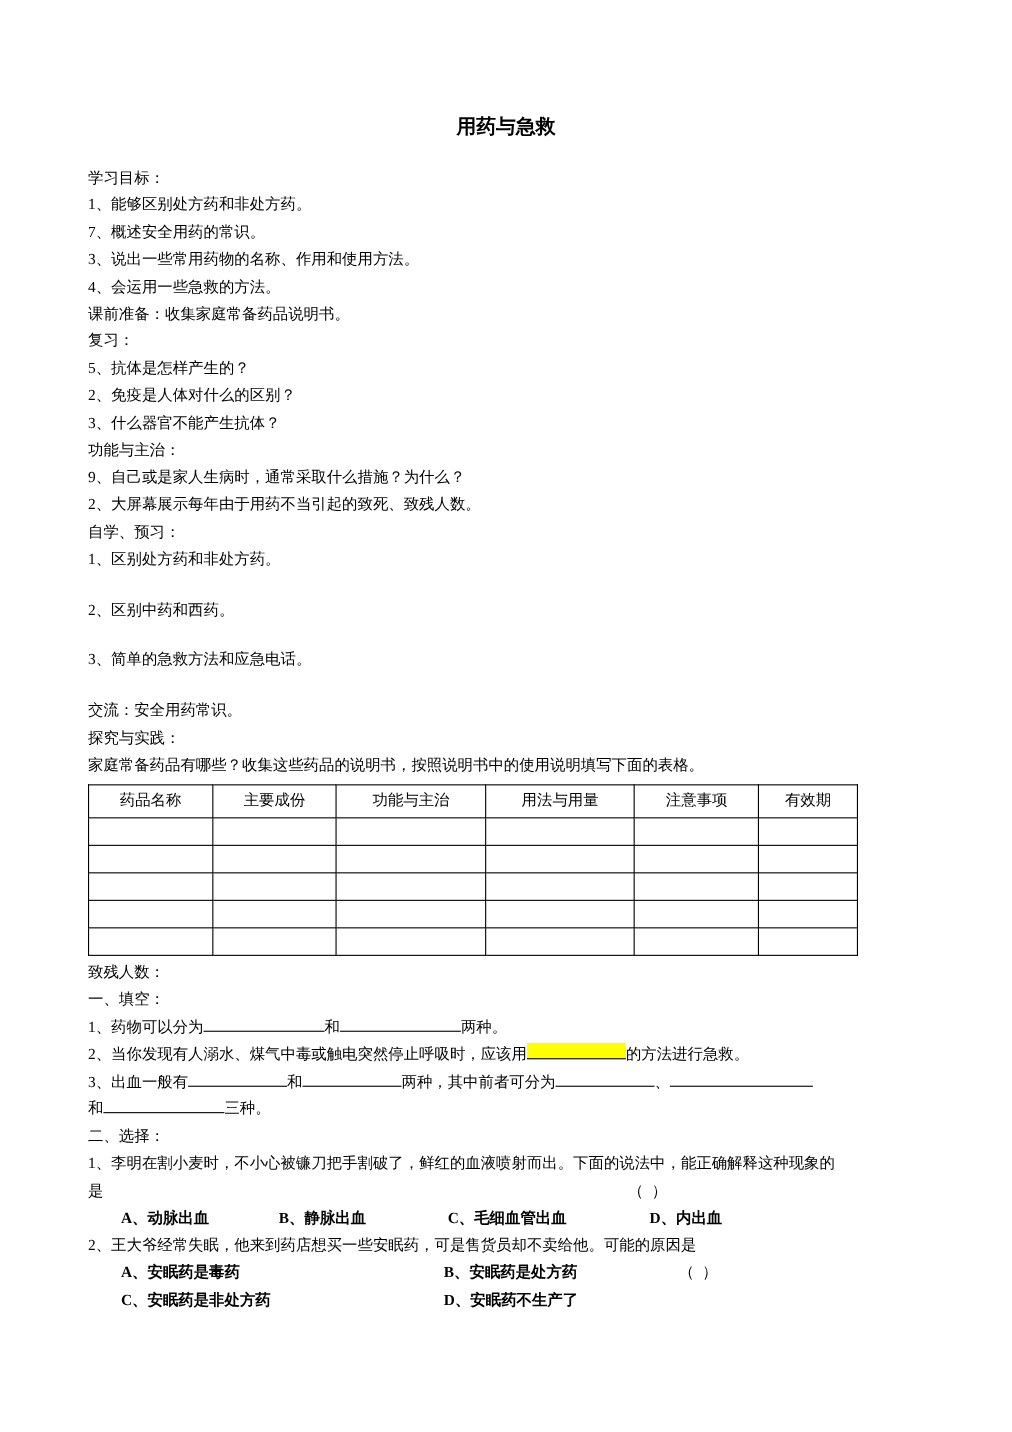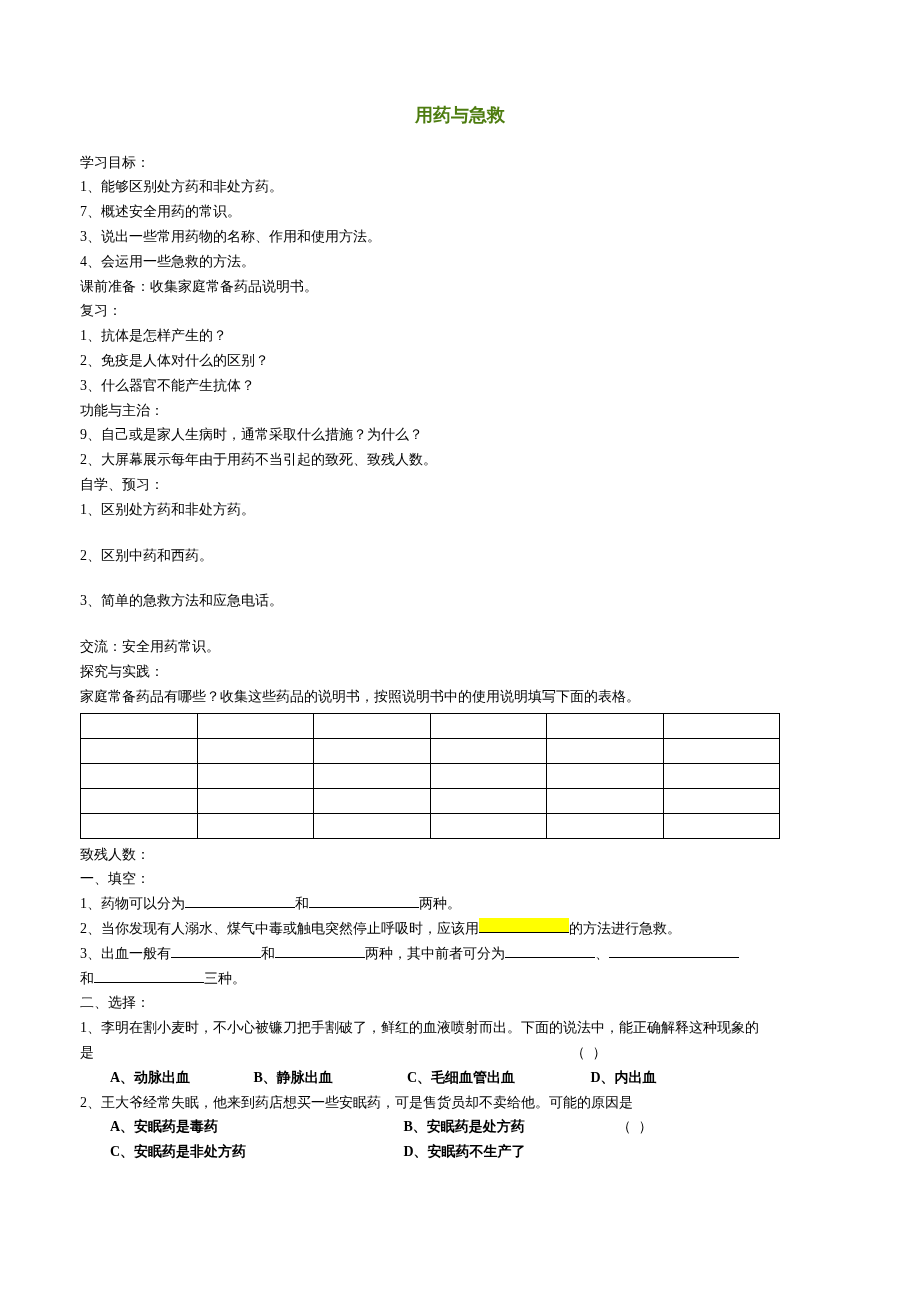--- a/index.html
+++ b/index.html
@@ -8,21 +8,21 @@
       line-height: 1.7;
       margin: 0;
       padding: 100px 80px 50px 80px;
       background: #fff;
       color: #000;
       width: 920px;
       box-sizing: border-box;
     }
     .title {
       text-align: center;
-      color: #4d7c0f;
+      color: #000000;
       font-size: 18px;
       font-weight: bold;
       margin-bottom: 20px;
       font-family: "SimSun", serif;
     }
     .bold {
       font-weight: normal;
     }
     .line {
       margin: 1px 0;
@@ -71,21 +71,21 @@
 <div class="line">1、能够区别处方药和非处方药。</div>
 <div class="line">7、概述安全用药的常识。</div>
 <div class="line">3、说出一些常用药物的名称、作用和使用方法。</div>
 <div class="line">4、会运用一些急救的方法。</div>
 
 <div class="line">
   <span class="bold">课前准备：</span><span>收集家庭常备药品说明书。</span>
 </div>
 
 <div class="line bold">复习：</div>
-<div class="line">1、抗体是怎样产生的？</div>
+<div class="line">5、抗体是怎样产生的？</div>
 <div class="line">2、免疫是人体对什么的区别？</div>
 <div class="line">3、什么器官不能产生抗体？</div>
 
 <div class="line bold">功能与主治：</div>
 <div class="line">9、自己或是家人生病时，通常采取什么措施？为什么？</div>
 <div class="line">2、大屏幕展示每年由于用药不当引起的致死、致残人数。</div>
 
 <div class="line bold">自学、预习：</div>
 <div class="line">1、区别处方药和非处方药。</div>
 <div class="spacer-line"></div>
@@ -96,20 +96,28 @@
 
 <div class="line">
   <span class="bold">交流：</span><span>安全用药常识。</span>
 </div>
 
 <div class="line bold">探究与实践：</div>
 <div class="line">家庭常备药品有哪些？收集这些药品的说明书，按照说明书中的使用说明填写下面的表格。</div>
 
 <table>
   <tbody>
+      <tr>
+    <th>药品名称</th>
+    <th>主要成份</th>
+    <th>功能与主治</th>
+    <th>用法与用量</th>
+    <th>注意事项</th>
+    <th>有效期</th>
+  </tr>
   <tr>
         <td></td>
         <td></td>
         <td></td>
         <td></td>
         <td></td>
         <td></td>
       </tr>
   <tr>
         <td></td>

